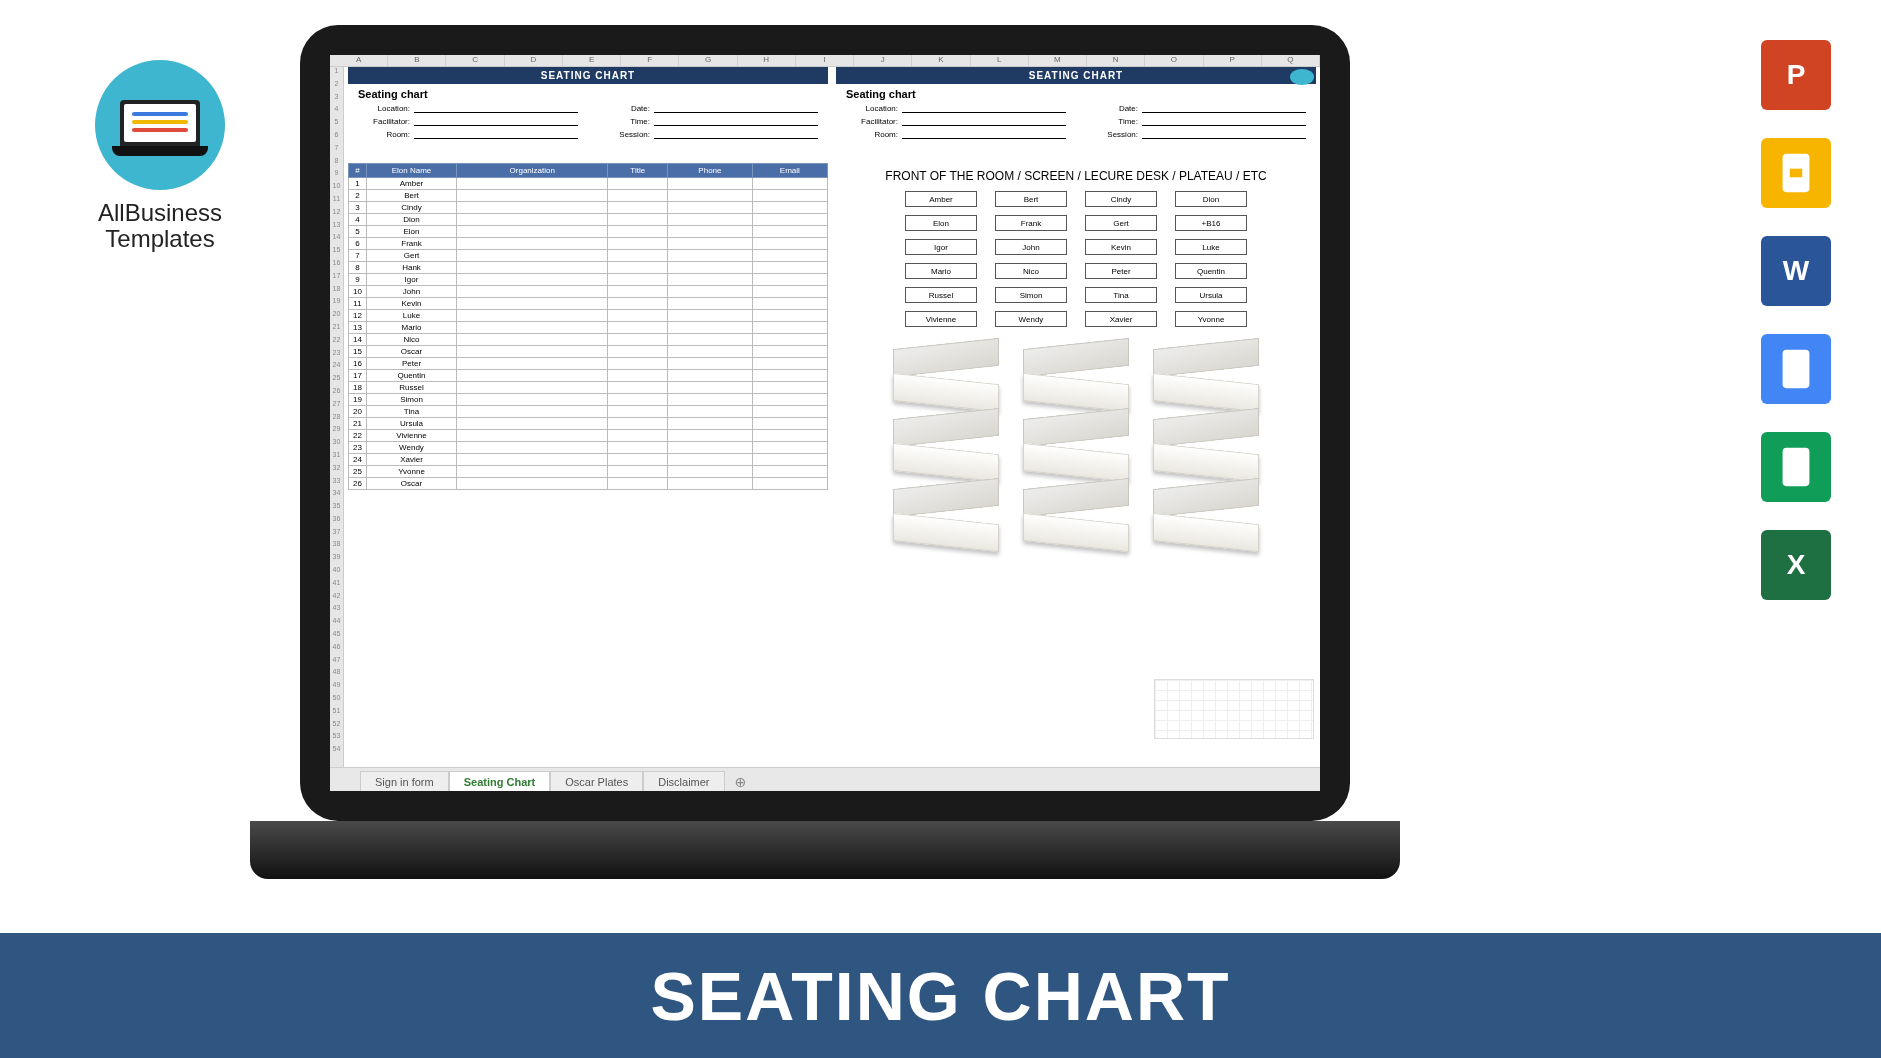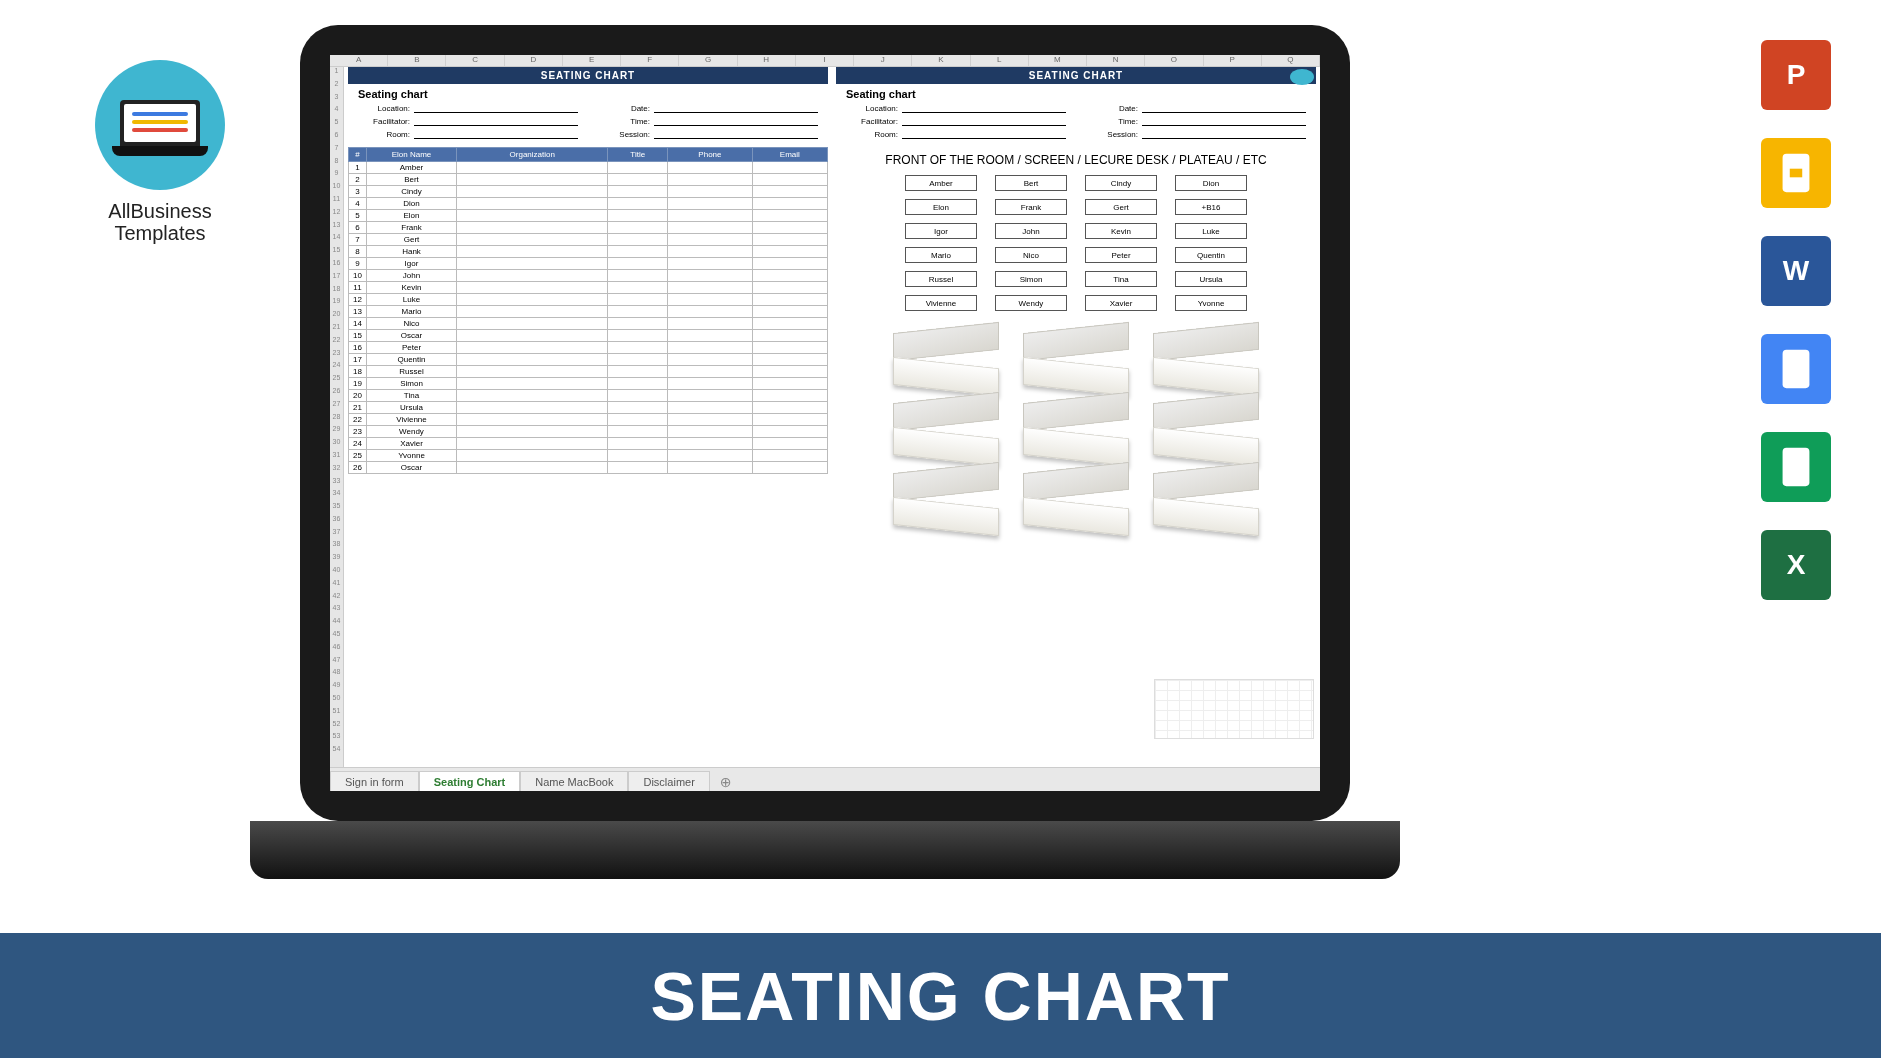--- a/index.html
+++ b/index.html
@@ -38,21 +38,21 @@
   .brand-laptop .lines {
     position:absolute; top:12px; left:12px; right:12px;
   }
   .brand-laptop .lines span{
     display:block; height:4px; margin-bottom:4px; border-radius:2px;
   }
   .brand-laptop::after{
     content:""; position:absolute; bottom:-6px; left:-8px; right:-8px;
     height:10px; background:#111; border-radius:0 0 8px 8px;
   }
-  .brand-text { font-size: 20px; color:#222; line-height:1.1; }
+  .brand-text { font-size: 24px; color:#222; line-height:1.1; }
 
   
   .apps { position:absolute; right:50px; top:40px; display:flex; flex-direction:column; gap:28px; }
   .app { width:70px; height:70px; border-radius:6px; display:flex; align-items:center; justify-content:center; color:#fff; font-weight:bold; font-size:28px; position:relative; }
   .app.pp { background:#d04423; }
   .app.sl { background:#f7b500; }
   .app.wd { background:#2a5699; }
   .app.gd { background:#4285f4; }
   .app.sh { background:#0f9d58; }
   .app.xl { background:#1e6f42; }
@@ -93,21 +93,21 @@
   .col-letters span{ flex:1; text-align:center; color:#666; font-size:8px; border-right:1px solid #d0d0d0;}
   .row-nums { position:absolute; left:0; top:12px; bottom:24px; width:14px; background:#e6e6e6; border-right:1px solid #ccc;}
   .row-nums span{ display:block; height:12.8px; font-size:7px; color:#888; text-align:center;}
 
   .sheet { position:absolute; left:14px; right:0; top:12px; bottom:24px; display:flex; }
   .pane-left { width:50%; padding:0 4px; }
   .pane-right { width:50%; padding:0 4px; position:relative;}
 
   .title-bar { background:#1f3a63; color:#fff; font-weight:bold; text-align:center; padding:3px 0; font-size:10px; letter-spacing:1px;}
   .sub-title { font-weight:bold; font-size:11px; padding:4px 0 2px 10px;}
-  .meta { display:flex; gap:20px; padding:0 10px 6px;}
+  .meta { display:flex; gap:20px; padding:0 10px 22px;}
   .meta-col { flex:1; }
   .meta-row { display:flex; align-items:center; height:13px; }
   .meta-row .lbl { width:56px; text-align:right; font-size:8px; padding-right:4px;}
   .meta-row .line { flex:1; border-bottom:1px solid #000; height:9px;}
 
   table.attend { width:100%; border-collapse:collapse; font-size:8px;}
   table.attend th { background:#4a6ea8; color:#fff; padding:2px; border:1px solid #7a94bc; font-weight:normal;}
   table.attend td { border:1px solid #bbb; padding:1px 4px; height:12px; text-align:center;}
   table.attend td.num { width:18px;}
   table.attend td.name { width:90px;}
@@ -127,21 +127,21 @@
   }
   .plate .bot{
     position:absolute; left:0; right:0; bottom:0; height:28px;
     background:linear-gradient(#fff,#e9e7df);
     transform:skewY(6deg); transform-origin:left;
     box-shadow:0 3px 4px rgba(0,0,0,.25), inset 0 0 0 1px #d5d3cb;
   }
 
   .sheet-tabs {
     position:absolute; left:0; right:0; bottom:0; height:24px;
-    background:#e8e8e8; display:flex; align-items:flex-end; 
+    background:#e8e8e8; display:flex; align-items:flex-end; padding-left:30px;
     border-top:1px solid #ccc; gap:0;
   }
   .tab { padding:4px 14px; font-size:11px; color:#555; border:1px solid #ccc; border-bottom:none; background:#eee; position:relative; top:1px;}
   .tab.active { background:#fff; color:#2e7d32; font-weight:bold;}
   .tab.plus { background:transparent; border:none; color:#888; font-size:14px; padding:2px 10px;}
 
   .mini-grid{
     position:absolute; right:6px; bottom:28px; width:160px; height:60px;
     background:repeating-linear-gradient(to right,#eee 0,#eee 1px,transparent 1px,transparent 12px),
                repeating-linear-gradient(to bottom,#eee 0,#eee 1px,transparent 1px,transparent 10px);
@@ -654,20 +654,20 @@
               <div class="bot"></div>
             </div>
           </div>
         <div class="mini-grid"></div>
       </div>
     </div>
 
     <div class="sheet-tabs" id="sheet-tabs">
         <div class="tab">Sign in form</div>
         <div class="tab active">Seating Chart</div>
-        <div class="tab">Name MacBook</div>
+        <div class="tab">Oscar Plates</div>
         <div class="tab">Disclaimer</div>
         <div class="tab plus">⊕</div>
       </div>
   </div>
 </div>
 
 <div class="banner">SEATING CHART</div>
 
 </body></html>

